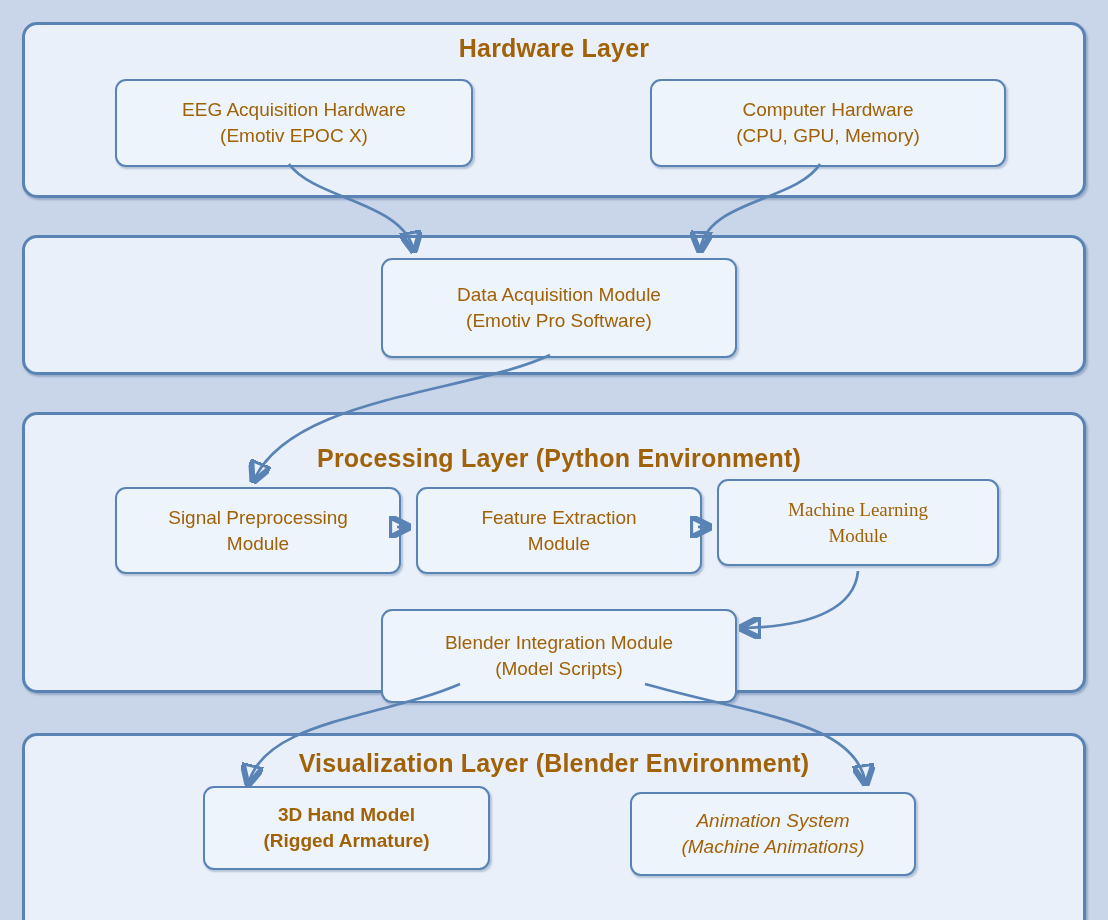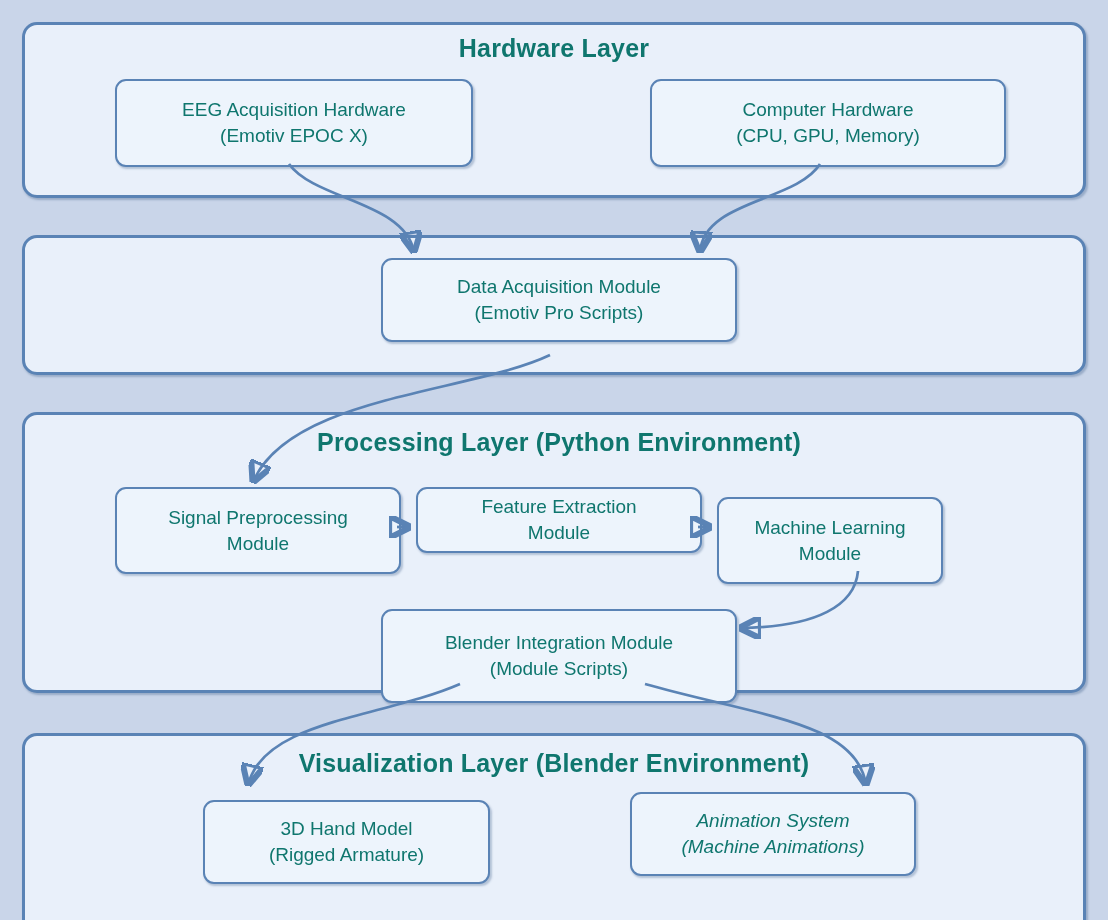--- a/index.html
+++ b/index.html
@@ -2,21 +2,21 @@
 <html><head>
 <meta charset="utf-8">
 <style>
   html, body { margin: 0; padding: 0; }
   .canvas {
     position: relative;
     width: 1108px;
     height: 920px;
     background: #c9d5e9;
     font-family: "Liberation Sans", sans-serif;
-    color: #0f766e;
+    color: #a16207;
     overflow: hidden;
   }
   .layer {
     position: absolute;
     left: 22px;
     width: 1064px;
     box-sizing: border-box;
     background: #e9f0fa;
     border: 3px solid #5a83b5;
     border-radius: 15px;
@@ -42,31 +42,31 @@
     text-align: center;
     font-size: 19px;
     line-height: 26px;
   }
   #layer-hardware      { top: 22px;  height: 176px; }
   #layer-acquisition   { top: 235px; height: 140px; }
   #layer-processing    { top: 412px; height: 281px; }
   #layer-visualization { top: 733px; height: 212px; }
 
   #layer-hardware .layer-title      { margin-top: 9px;  }
-  #layer-processing .layer-title    { margin-top: 13px; padding-left: 10px; }
+  #layer-processing .layer-title    { margin-top: 29px; padding-left: 10px; }
   #layer-visualization .layer-title { margin-top: 13px; }
 
   #node-eeg      { left: 90px;  top: 54px;  width: 358px; height: 88px; }
   #node-computer { left: 625px; top: 54px;  width: 356px; height: 88px; }
-  #node-dataacq  { left: 356px; top: 20px;  width: 356px; height: 84px; }
+  #node-dataacq  { left: 356px; top: 20px;  width: 356px; height: 100px; }
   #node-signal   { left: 90px;  top: 72px;  width: 286px; height: 87px; }
-  #node-feature  { left: 391px; top: 72px;  width: 286px; height: 66px; }
-  #node-ml       { left: 692px; top: 82px;  width: 226px; height: 87px; }
+  #node-feature  { left: 391px; top: 72px;  width: 286px; height: 87px; }
+  #node-ml       { left: 692px; top: 64px;  width: 282px; height: 87px; font-family: Liberation Serif, serif; }
   #node-blender  { left: 356px; top: 194px; width: 356px; height: 94px; }
-  #node-hand     { left: 178px; top: 64px;  width: 287px; height: 84px; }
+  #node-hand     { left: 178px; top: 50px;  width: 287px; height: 84px; font-weight: bold; }
   #node-anim     { left: 605px; top: 56px;  width: 286px; height: 84px; font-style: italic; }
 
   svg.arrows {
     position: absolute;
     left: 0; top: 0;
     width: 1108px; height: 920px;
     pointer-events: none;
     z-index: 5;
   }
   svg.arrows path { fill: none; stroke: #5a83b5; stroke-width: 2.75; }
@@ -84,41 +84,41 @@
     </div>
     <div class="node" id="node-eeg">
       <span>EEG Acquisition Hardware</span>
       <span>(Emotiv EPOC X)</span>
     </div>
   </div>
 
   <div class="layer" id="layer-acquisition">
     <div class="node" id="node-dataacq">
       <span>Data Acquisition Module</span>
-      <span>(Emotiv Pro Scripts)</span>
+      <span>(Emotiv Pro Software)</span>
     </div>
   </div>
 
   <div class="layer" id="layer-processing">
     <div class="layer-title">Processing Layer (Python Environment)</div>
     <div class="node" id="node-signal">
       <span>Signal Preprocessing</span>
       <span>Module</span>
     </div>
     <div class="node" id="node-feature">
       <span>Feature Extraction</span>
       <span>Module</span>
     </div>
     <div class="node" id="node-ml">
       <span>Machine Learning</span>
       <span>Module</span>
     </div>
     <div class="node" id="node-blender">
       <span>Blender Integration Module</span>
-      <span>(Module Scripts)</span>
+      <span>(Model Scripts)</span>
     </div>
   </div>
 
   <div class="layer" id="layer-visualization">
     <div class="layer-title">Visualization Layer (Blender Environment)</div>
     <div class="node" id="node-hand">
       <span>3D Hand Model</span>
       <span>(Rigged Armature)</span>
     </div>
     <div class="node" id="node-anim">

